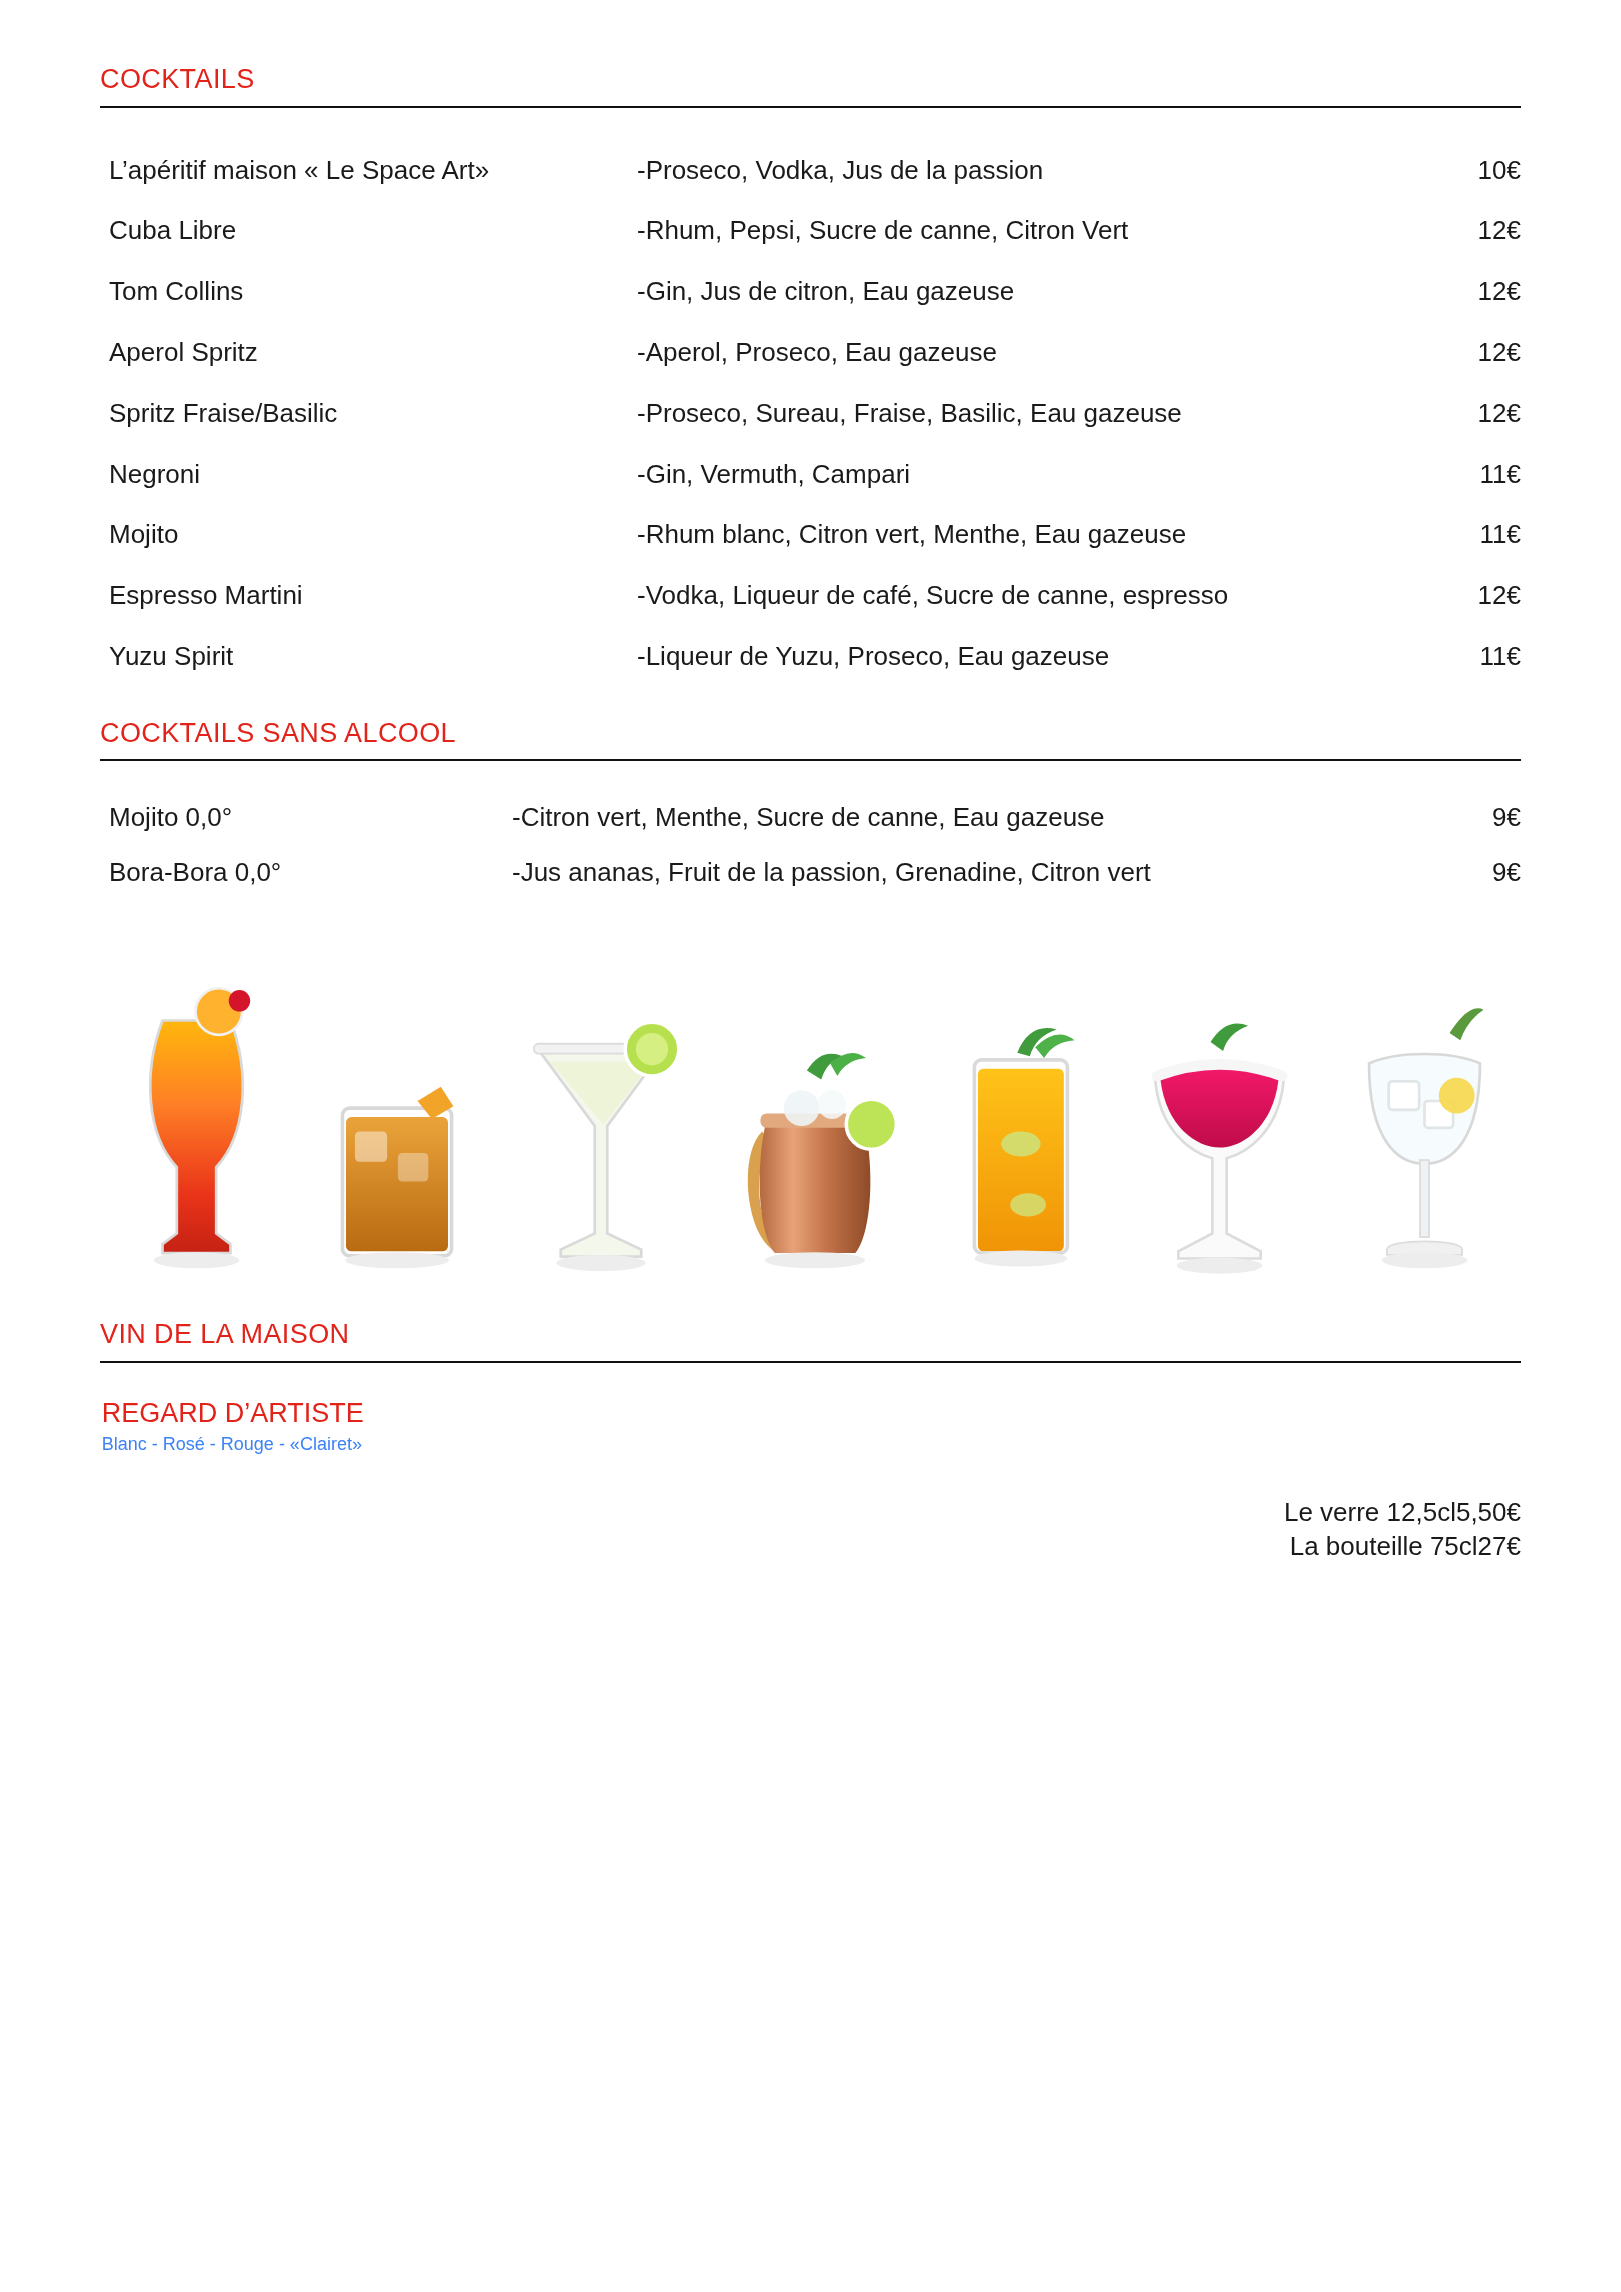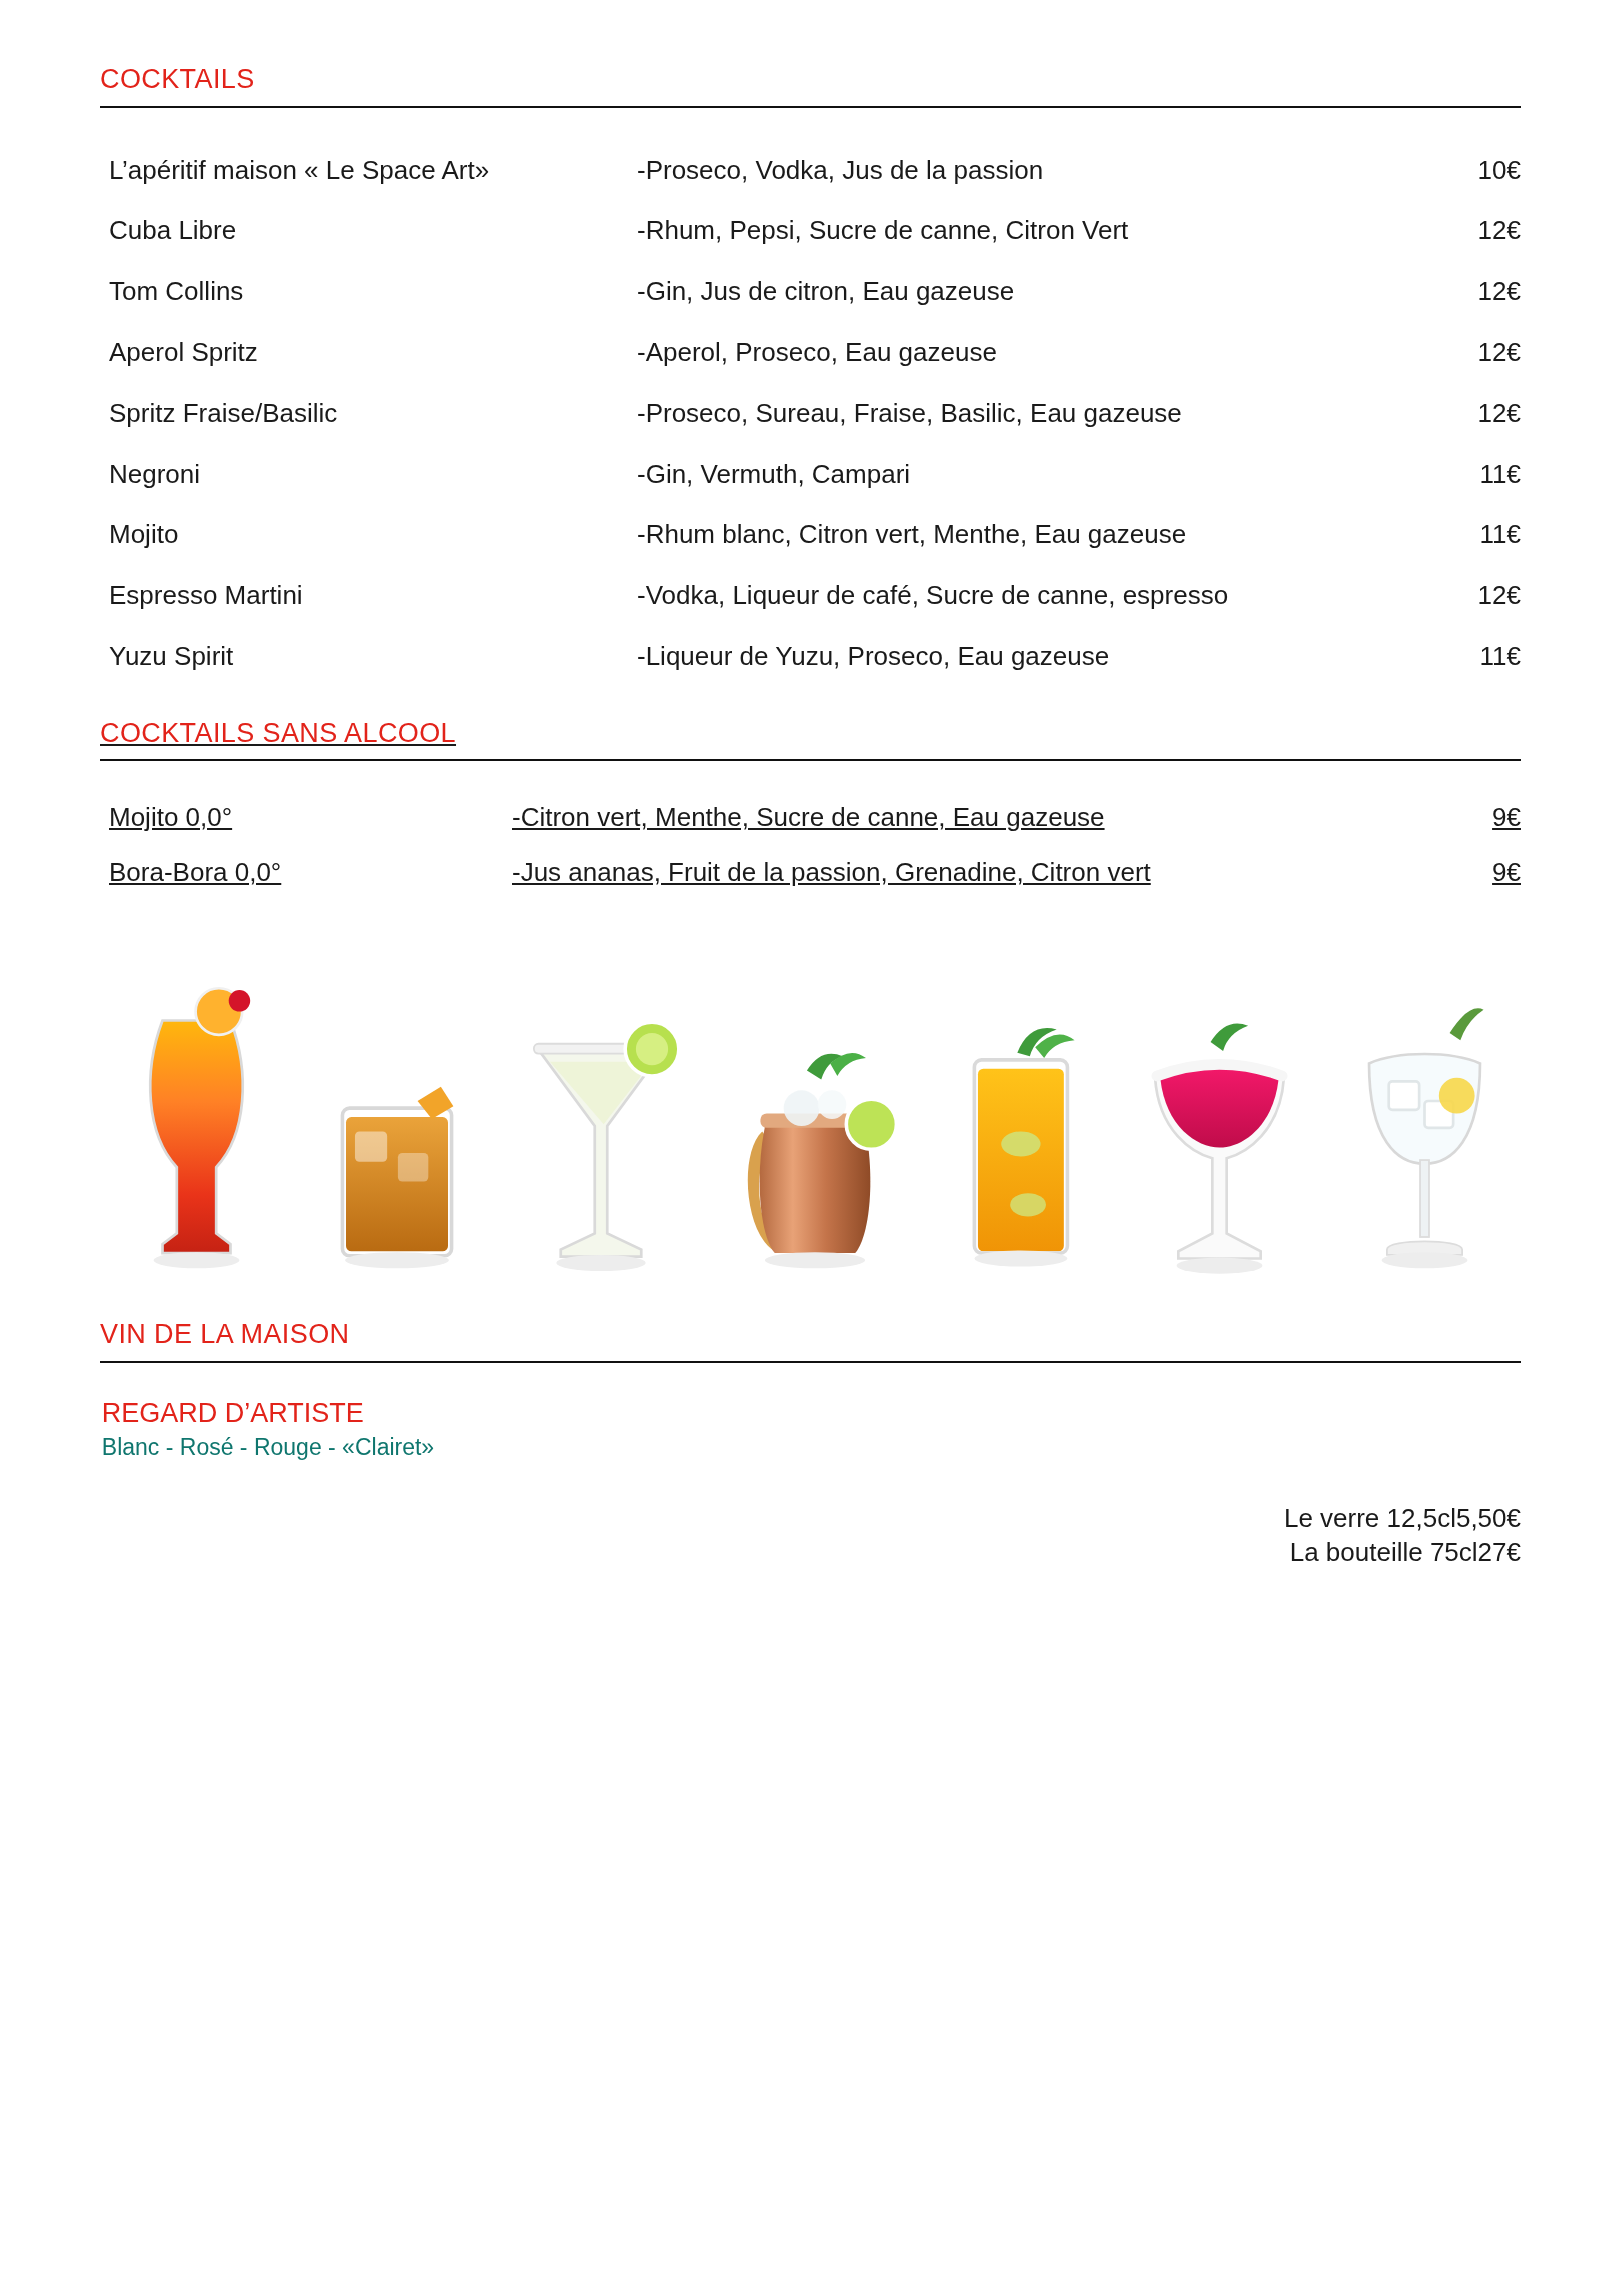--- a/index.html
+++ b/index.html
@@ -75,21 +75,21 @@
   }
   .list.compact .price {
     flex: 0 0 116px;
   }
 
   
   .section {
     margin-top: 0;
   }
   #cocktails-section { padding-top: 64px; }
-  #mocktails-section { padding-top: 16px; text-decoration: underline; }
+  #mocktails-section { padding-top: 16px; }
   #wine-section { padding-top: 14.3px; }
 
   
   .drinks {
     margin-top: 54px;
     height: 340px;
     position: relative;
     display: flex;
     align-items: flex-end;
     justify-content: space-between;
@@ -106,22 +106,22 @@
   .glass svg { display: block; }
 
   
   .wine-title {
     color: #e2231a;
     font-size: 27px;
     margin-top: 35px;
     padding-left: 1.8px;
   }
   .wine-sub {
-    color: #0f766e;
-    font-size: 23px;
+    color: #3b82f6;
+    font-size: 18px;
     margin-top: 5.4px;
     padding-left: 1.8px;
   }
   .wine-prices {
     margin-top: 41px;
     font-size: 26px;
   }
   .wine-prices .prow {
     display: flex;
     justify-content: flex-end;

